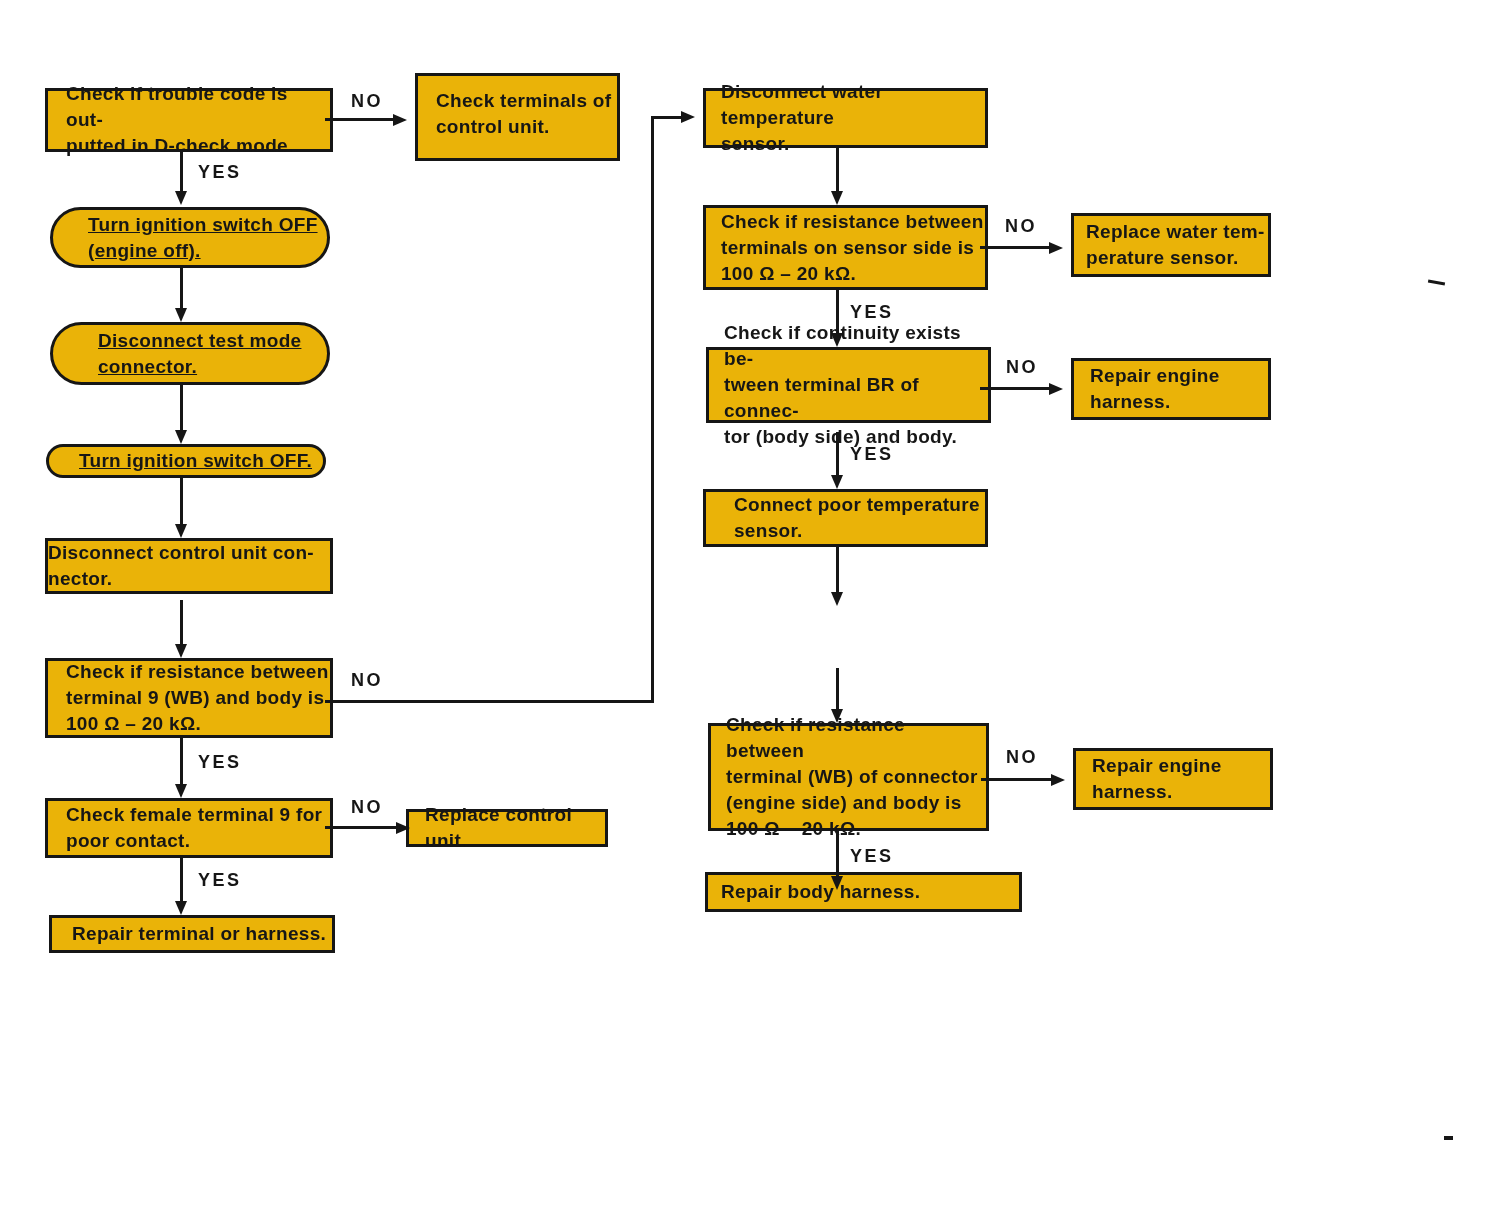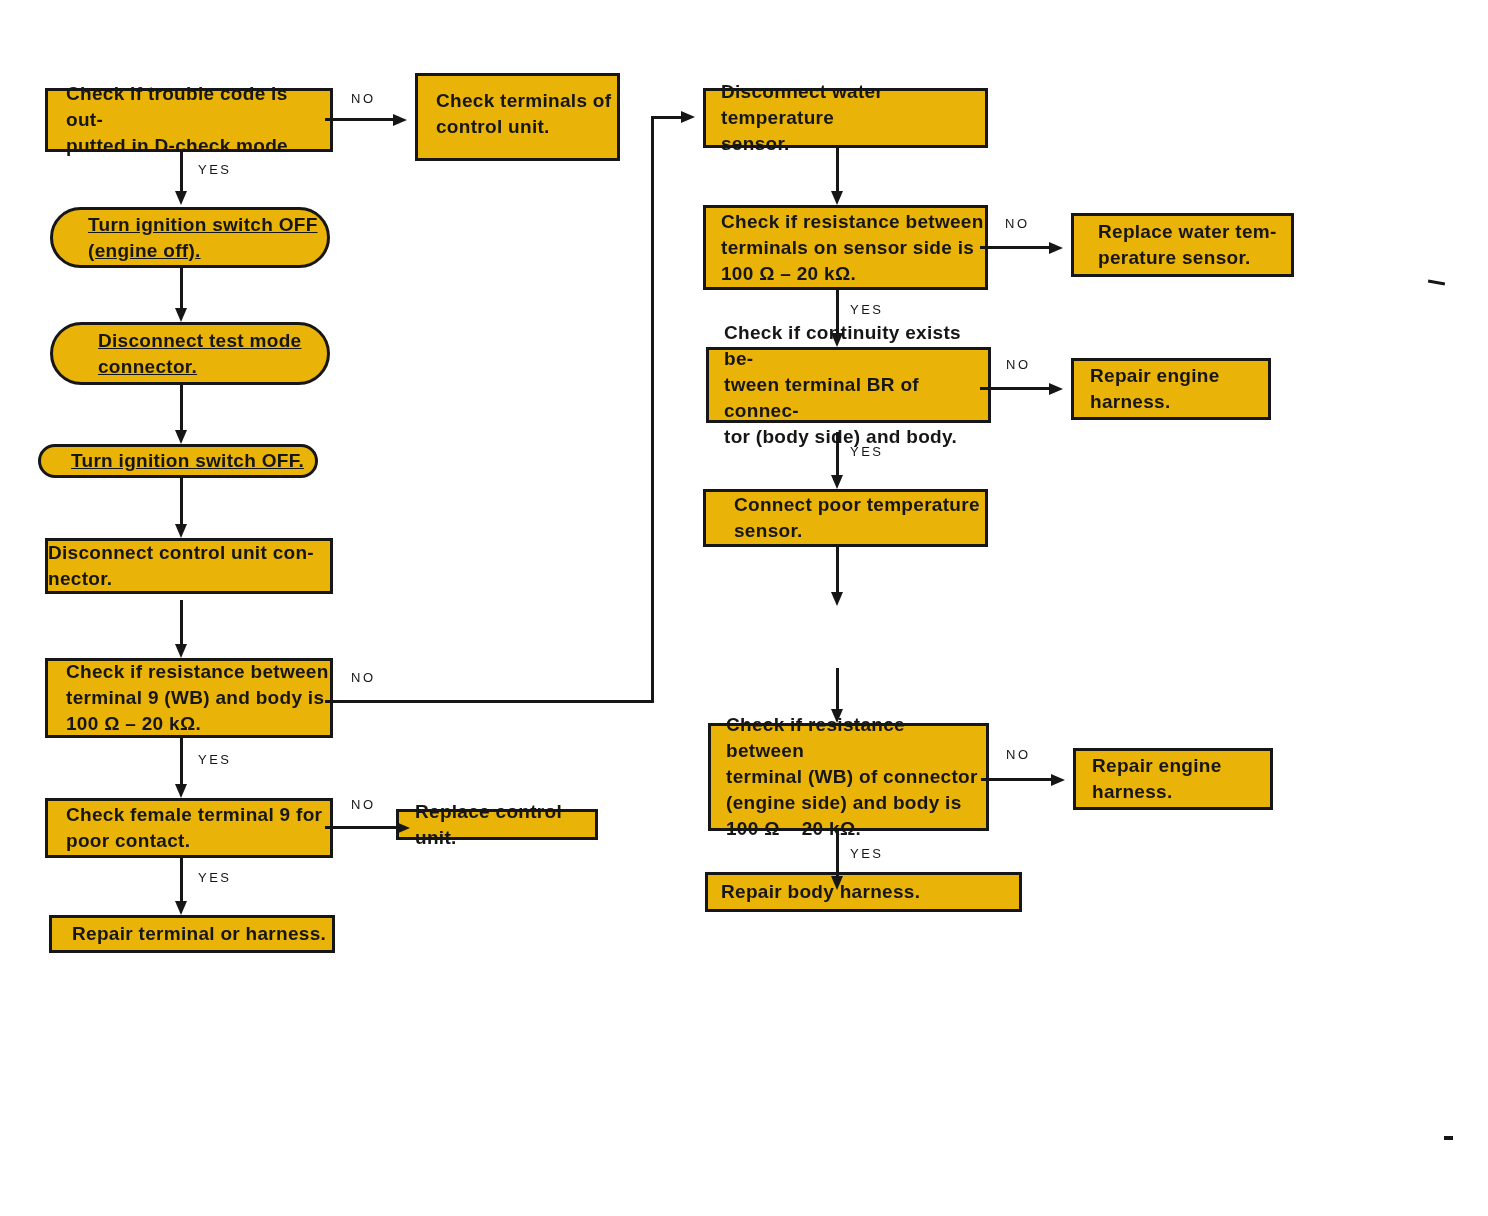--- a/index.html
+++ b/index.html
@@ -12,64 +12,64 @@
     display:flex;align-items:center;font-size:19px;line-height:26px;font-weight:600;
     letter-spacing:0.3px;white-space:pre-line;margin-left:8px;
   }
   .stadium{border-radius:34px;text-decoration:underline;}
   .top-align{align-items:flex-start;padding-top:12px;}
   .line{position:absolute;background:#161616;}
   .ah-down{position:absolute;width:0;height:0;border-left:6px solid transparent;
     border-right:6px solid transparent;border-top:14px solid #161616;}
   .ah-right{position:absolute;width:0;height:0;border-top:6px solid transparent;
     border-bottom:6px solid transparent;border-left:14px solid #161616;}
-  .edge-label{position:absolute;font-size:13px;font-weight:400;letter-spacing:2.5px;}
+  .edge-label{position:absolute;font-size:18px;font-weight:700;letter-spacing:2.5px;}
   .speck{position:absolute;background:#161616;}
 </style>
 </head>
 <body>
 
 <div class="stage">
 
   <div class="node" style="left:37px;top:88px;width:288px;height:64px;padding-left:18px;">Check if trouble code is out-
 putted in D-check mode.</div>
 
   <div class="node top-align" style="left:407px;top:73px;width:205px;height:88px;padding-left:18px;">Check terminals of
 control unit.</div>
 
   <div class="node stadium" style="left:42px;top:207px;width:280px;height:61px;padding-left:35px;">Turn ignition switch OFF
 (engine off).</div>
 
   <div class="node stadium" style="left:42px;top:322px;width:280px;height:63px;padding-left:45px;">Disconnect test mode
 connector.</div>
 
-  <div class="node stadium" style="left:30px;top:444px;width:280px;height:34px;padding-left:30px;">Turn ignition switch OFF.</div>
+  <div class="node stadium" style="left:38px;top:444px;width:280px;height:34px;padding-left:30px;">Turn ignition switch OFF.</div>
 
   <div class="node" style="left:37px;top:538px;width:288px;height:56px;">Disconnect control unit con-
 nector.</div>
 
   <div class="node" style="left:37px;top:658px;width:288px;height:80px;padding-left:18px;">Check if resistance between
 terminal 9 (WB) and body is
 100 Ω – 20 kΩ.</div>
 
   <div class="node" style="left:37px;top:798px;width:288px;height:60px;padding-left:18px;">Check female terminal 9 for
 poor contact.</div>
 
-  <div class="node" style="left:388px;top:809px;width:202px;height:31px;padding-left:16px;">Replace control unit.</div>
+  <div class="node" style="left:398px;top:809px;width:202px;height:38px;padding-left:16px;">Replace control unit.</div>
 
   <div class="node" style="left:41px;top:915px;width:286px;height:38px;padding-left:20px;">Repair terminal or harness.</div>
 
   <div class="node" style="left:695px;top:88px;width:285px;height:60px;padding-left:15px;">Disconnect water temperature
 sensor.</div>
 
   <div class="node" style="left:695px;top:205px;width:285px;height:85px;padding-left:15px;">Check if resistance between
 terminals on sensor side is
 100 Ω – 20 kΩ.</div>
 
-  <div class="node" style="left:1063px;top:213px;width:223px;height:64px;padding-left:24px;">Replace water tem-
+  <div class="node" style="left:1063px;top:213px;width:200px;height:64px;padding-left:12px;">Replace water tem-
 perature sensor.</div>
 
   <div class="node" style="left:698px;top:347px;width:285px;height:76px;padding-left:15px;">Check if continuity exists be-
 tween terminal BR of connec-
 tor (body side) and body.</div>
 
   <div class="node" style="left:1063px;top:358px;width:200px;height:62px;padding-left:16px;">Repair engine
 harness.</div>
 
   <div class="node" style="left:695px;top:489px;width:285px;height:58px;padding-left:28px;">Connect poor temperature

